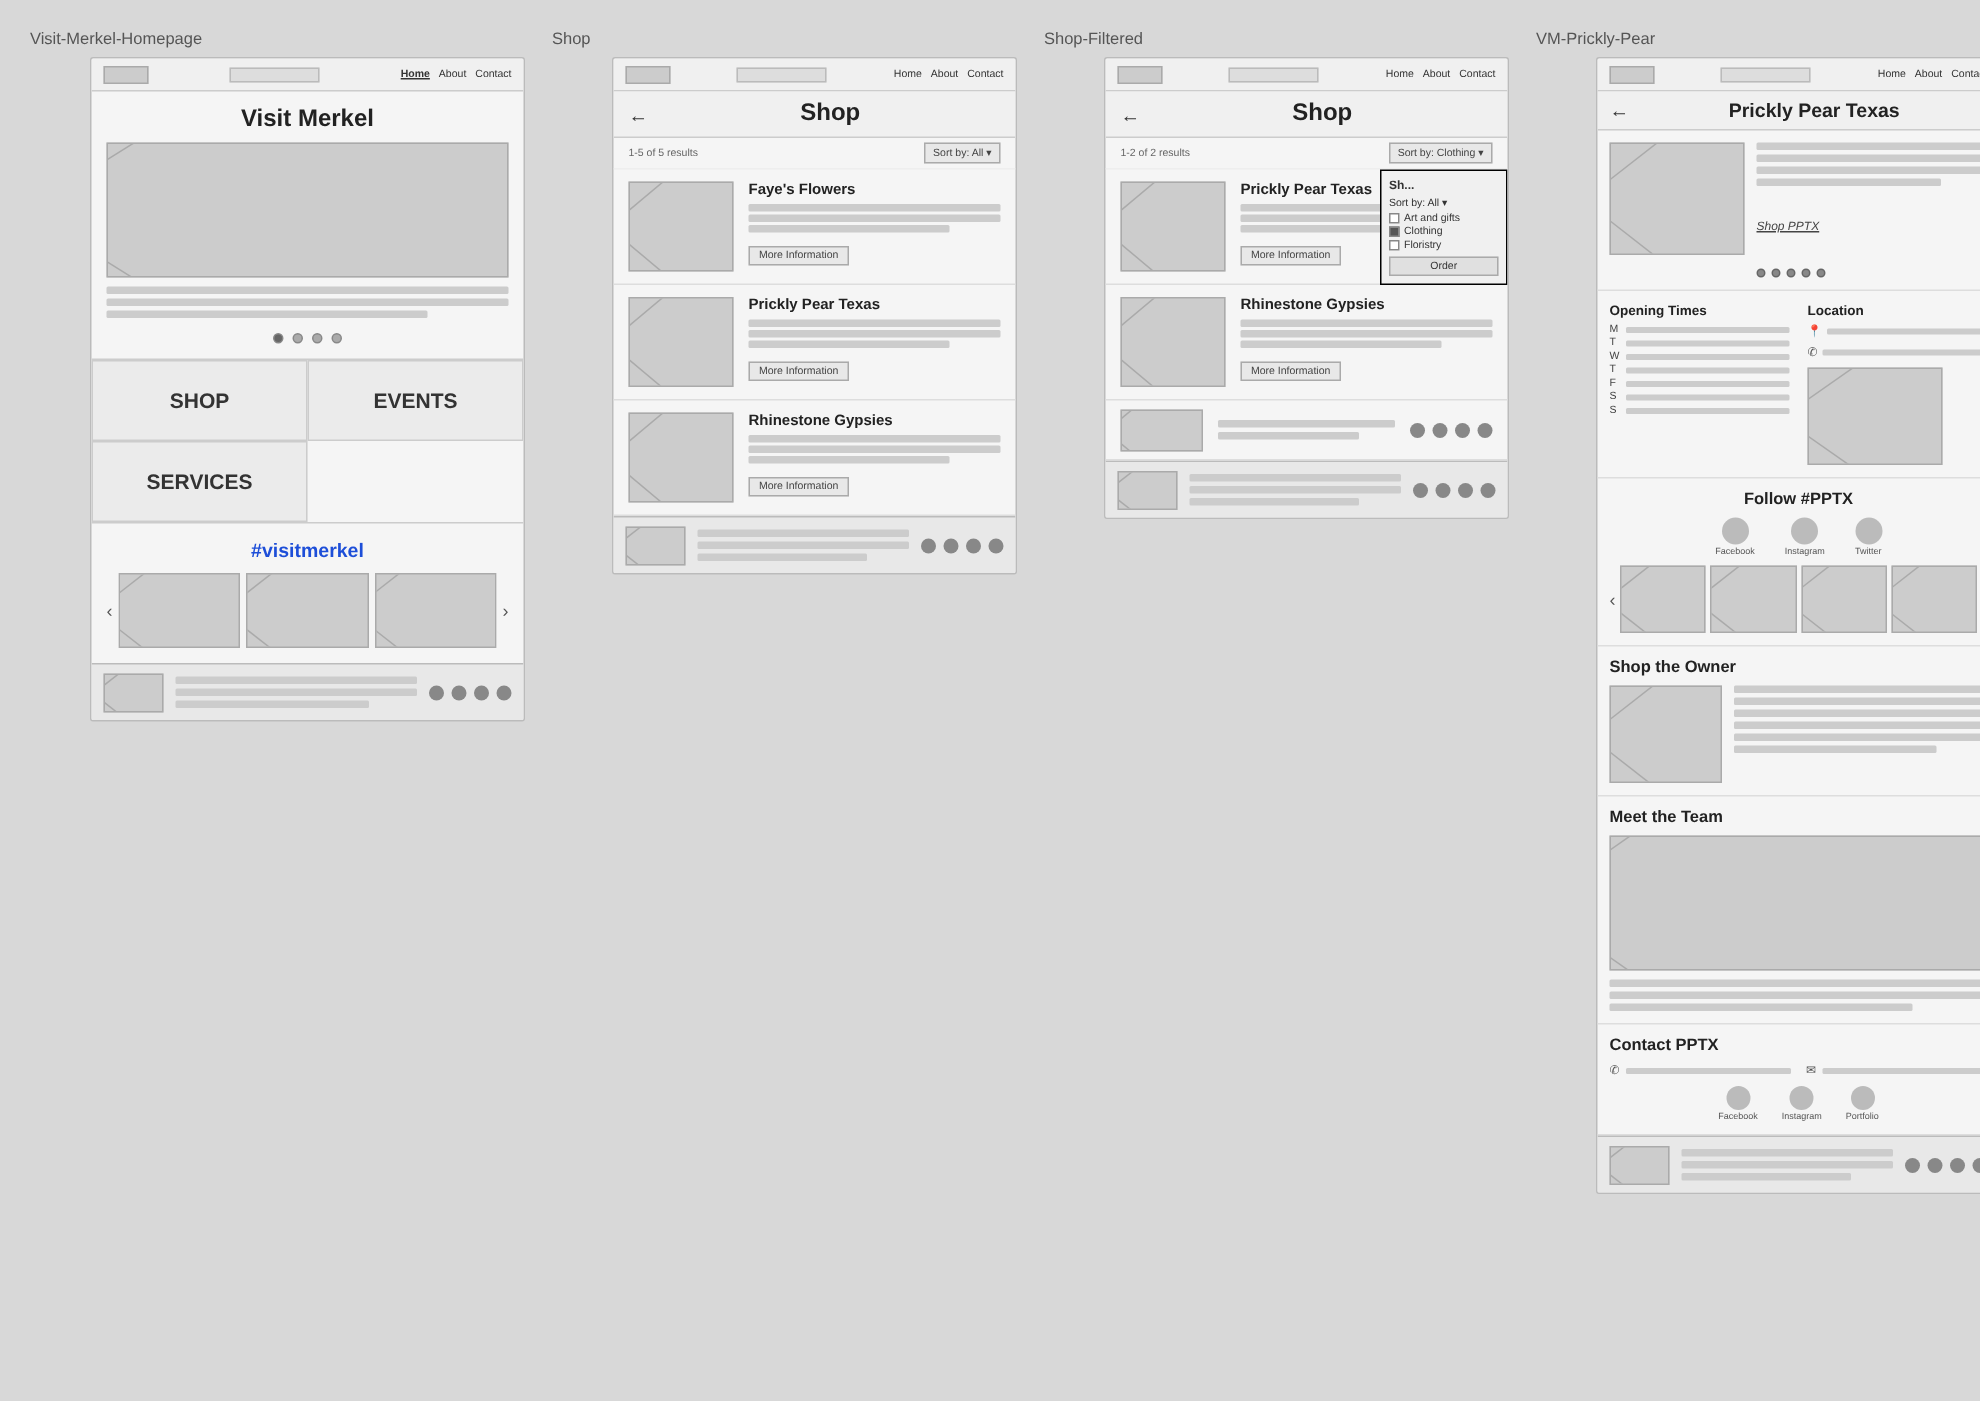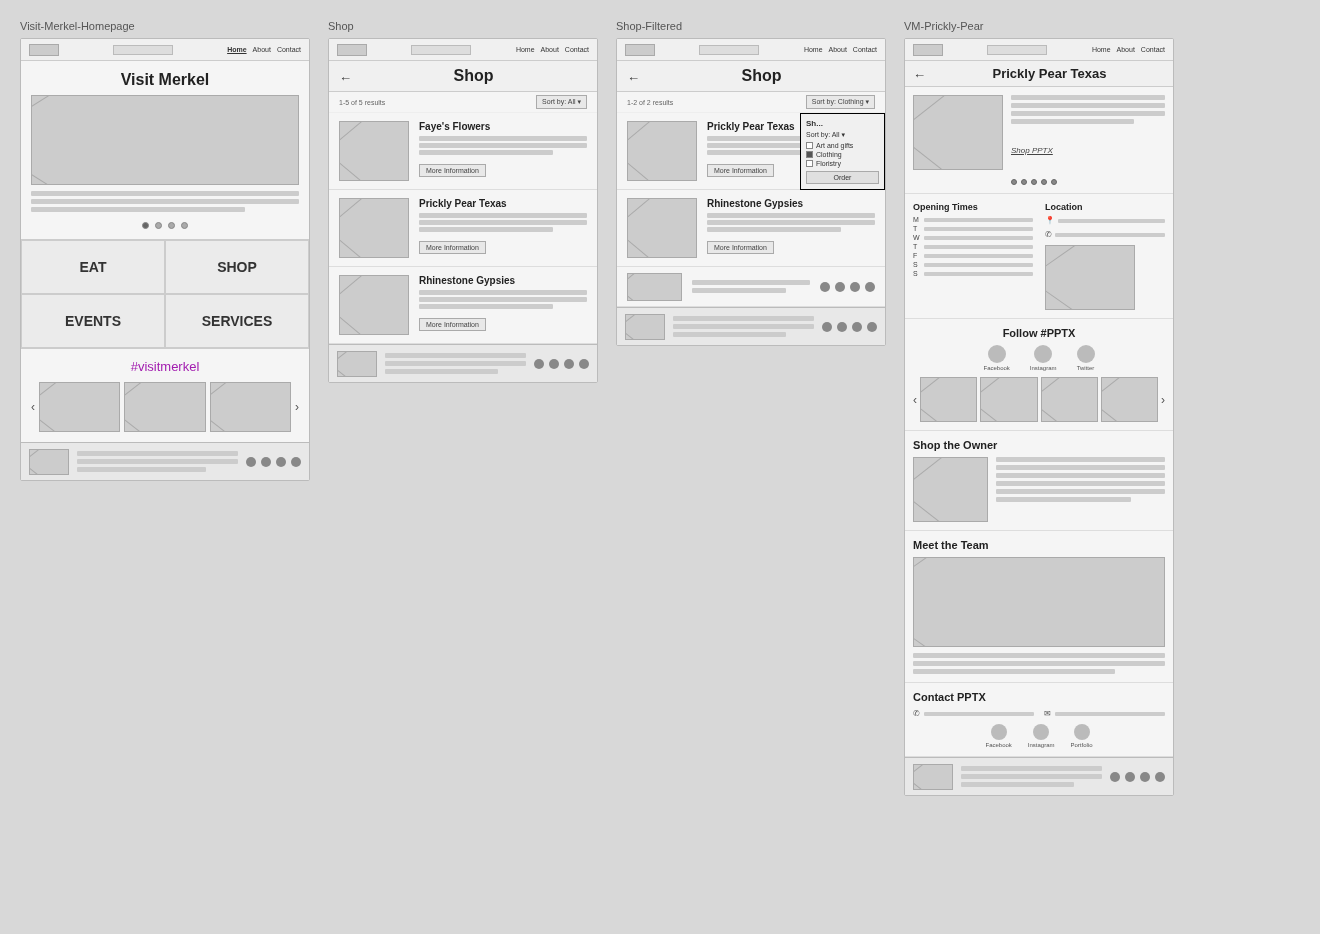--- a/index.html
+++ b/index.html
@@ -26,20 +26,21 @@
       flex-direction: column;
       gap: 0;
     }
 
     
     .phone-frame {
       background: #f5f5f5;
       border: 1.5px solid #bbb;
       border-radius: 2px;
       overflow: hidden;
+      margin-left: 40px;
     }
 
     
     .nav-bar {
       background: #f0f0f0;
       border-bottom: 1px solid #ccc;
       display: flex;
       align-items: center;
       justify-content: space-between;
       padding: 4px 8px;
@@ -191,24 +192,24 @@
       background: #ebebeb;
       text-align: center;
     }
 
     .vm-hashtag-section {
       padding: 10px;
       border-top: 1px solid #ccc;
     }
     .vm-hashtag-title {
       font-size: 13px;
-      font-weight: normal;
+      font-weight: bold;
       text-align: center;
       margin-bottom: 8px;
-      color: #a21caf;
+      color: #1d4ed8;
     }
     .carousel-row {
       display: flex;
       align-items: center;
       gap: 4px;
     }
     .carousel-arrow {
       font-size: 12px;
       color: #555;
       cursor: pointer;
@@ -611,21 +612,20 @@
       </div>
       <div class="vm-dots-row">
         <div class="vm-pagination-dot active"></div>
         <div class="vm-pagination-dot"></div>
         <div class="vm-pagination-dot"></div>
         <div class="vm-pagination-dot"></div>
       </div>
     </div>
 
     <div class="vm-grid">
-      <div class="vm-grid-item">EAT</div>
       <div class="vm-grid-item">SHOP</div>
       <div class="vm-grid-item">EVENTS</div>
       <div class="vm-grid-item">SERVICES</div>
     </div>
 
     <div class="vm-hashtag-section">
       <div class="vm-hashtag-title">#visitmerkel</div>
       <div class="carousel-row">
         <div class="carousel-arrow">‹</div>
         <div class="carousel-images">

